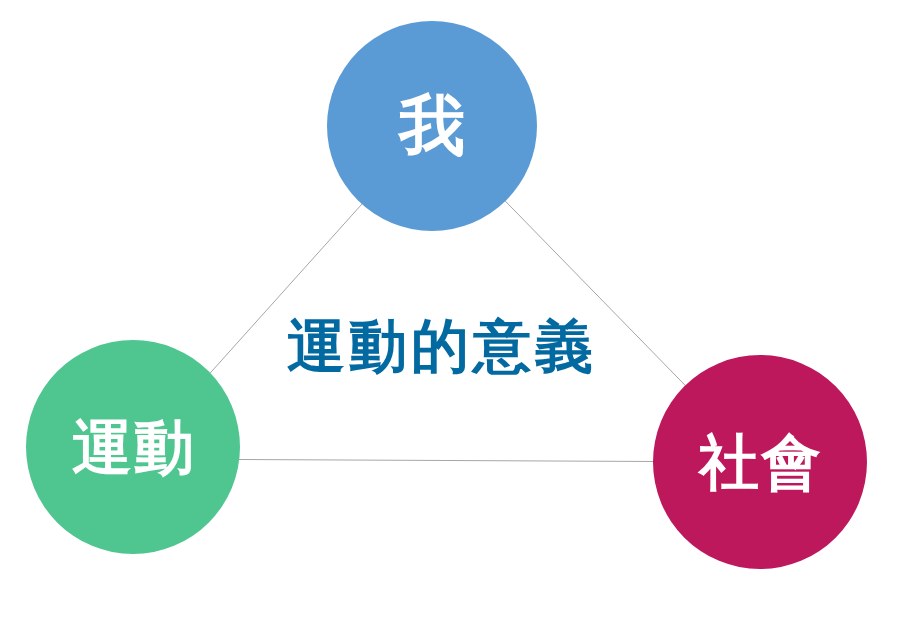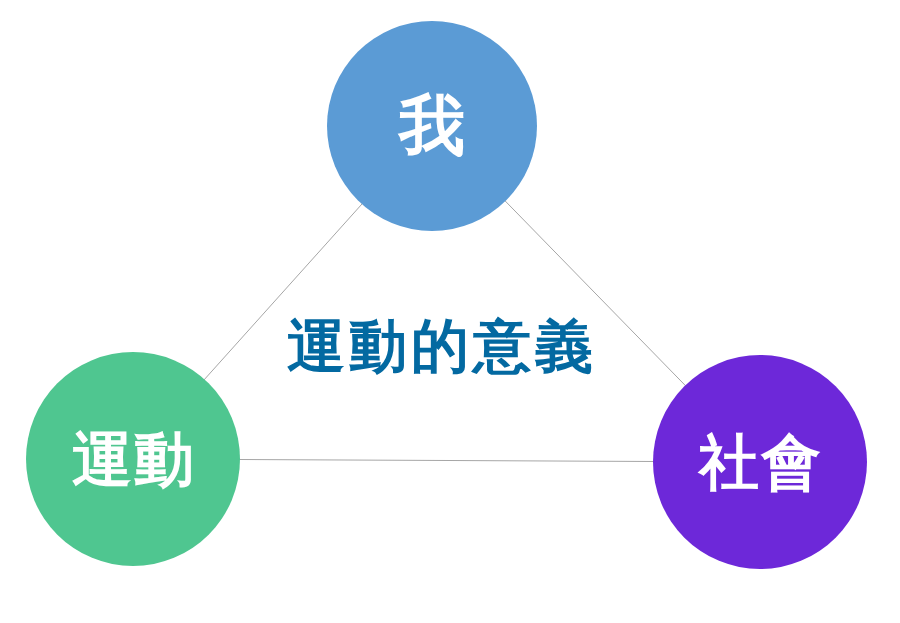--- a/index.html
+++ b/index.html
@@ -25,21 +25,21 @@
     justify-content: center;
     font-weight: bold;
     line-height: 1;
   }
   .node-me {
     left: 327px; top: 21px;
     width: 210px; height: 210px;
     font-size: 66px;
   }
   .node-sport {
-    left: 26px; top: 352px;
+    left: 26px; top: 340px;
     width: 214px; height: 214px;
     font-size: 60px;
     letter-spacing: 2px;
     text-indent: 2px;
   }
   .node-society {
     left: 653px; top: 355px;
     width: 214px; height: 214px;
     font-size: 60px;
     letter-spacing: 2px;
@@ -68,19 +68,19 @@
   </svg>
 
   <div class="node node-me" style="background-color: rgb(91, 155, 213); color: rgb(255, 255, 255);">
     <span class="node-label">我</span>
   </div>
 
   <div class="node node-sport" style="background-color: rgb(79, 198, 144); color: rgb(255, 255, 255);">
     <span class="node-label">運動</span>
   </div>
 
-  <div class="node node-society" style="background-color: #6d28d9; color: rgb(255, 255, 255);">
+  <div class="node node-society" style="background-color: #be185d; color: rgb(255, 255, 255);">
     <span class="node-label">社會</span>
   </div>
 
   <div class="center-title" style="color: #0369a1;">運動的意義</div>
 
 </div>
 
 </body></html>

